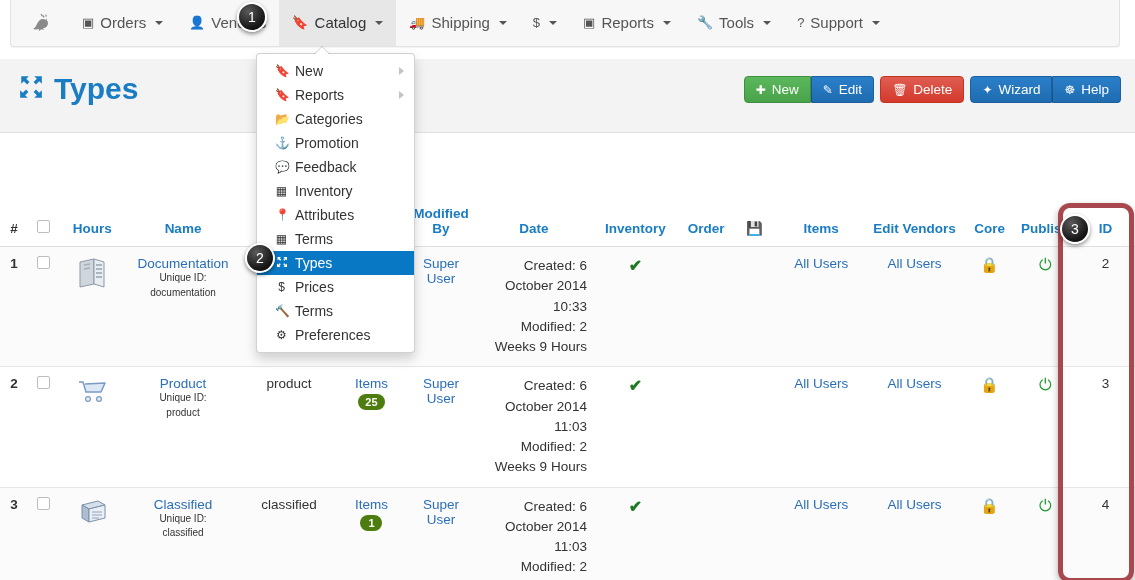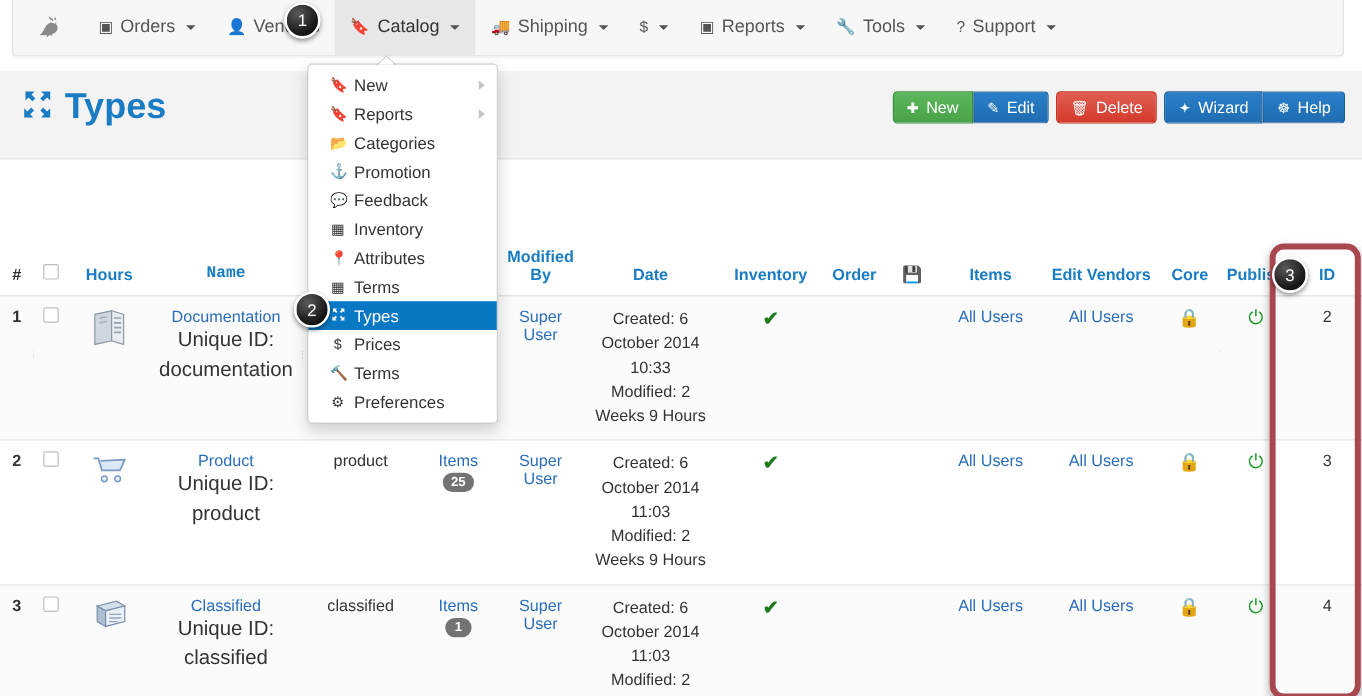--- a/index.html
+++ b/index.html
@@ -134,38 +134,38 @@
   table.grid th.num  { width:26px; text-align:center; color:#333; }
   table.grid th.chk  { width:28px; }
   table.grid td {
     font-size:13.5px; color:#333; padding:9px 4px; vertical-align:top;
     text-align:center; border-bottom:1px solid #e6e6e6; background:#fbfbfb;
   }
   tr.row-alt td { background:#fff; }
   td.num { color:#333; font-weight:bold; font-size:13px; }
   a.lnk { color:#2a6ebb; text-decoration:none; cursor:pointer; }
   .cell-left { text-align:left; }
-  .uid { color:#333; font-size:17px; line-height:1.45; }
+  .uid { color:#333; font-size:10px; line-height:1.45; }
   .chkbox {
     width:13px; height:13px; border:1px solid #bdbdbd; border-radius:2px;
     background:#fff; display:inline-block; cursor:pointer;
   }
   .badge {
     display:inline-block; min-width:22px; padding:2px 7px; border-radius:9px;
-    background:#737373; color:#fff; font-size:11px; font-weight:bold; margin-top:3px;
+    background:#4d7c0f; color:#fff; font-size:11px; font-weight:bold; margin-top:3px;
   }
   .tick { color:#1f7a1f; font-size:16px; font-weight:bold; }
   .lock { color:#1f9d2e; font-size:15px; }
   .power { color:#1f9d2e; font-size:16px; }
-  .date-cell { line-height:1.5; text-align:center; display:inline-block; }
+  .date-cell { line-height:1.5; text-align:right; display:inline-block; }
   .thumb { width:36px; height:32px; display:inline-block; }
 
   
   .c-image  { width:62px; }
-  .c-name   { width:105px;font-family:Liberation Mono, monospace; }
+  .c-name   { width:105px; }
   .c-alias  { width:90px; }
   .c-items  { width:62px; }
   .c-modby  { width:66px; }
   .c-date   { width:105px; }
   .c-search { width:82px; }
   .c-order  { width:48px; }
   .c-save   { width:42px; }
   .c-access { width:80px; }
   .c-eacc   { width:92px; }
   .c-core   { width:46px; }

